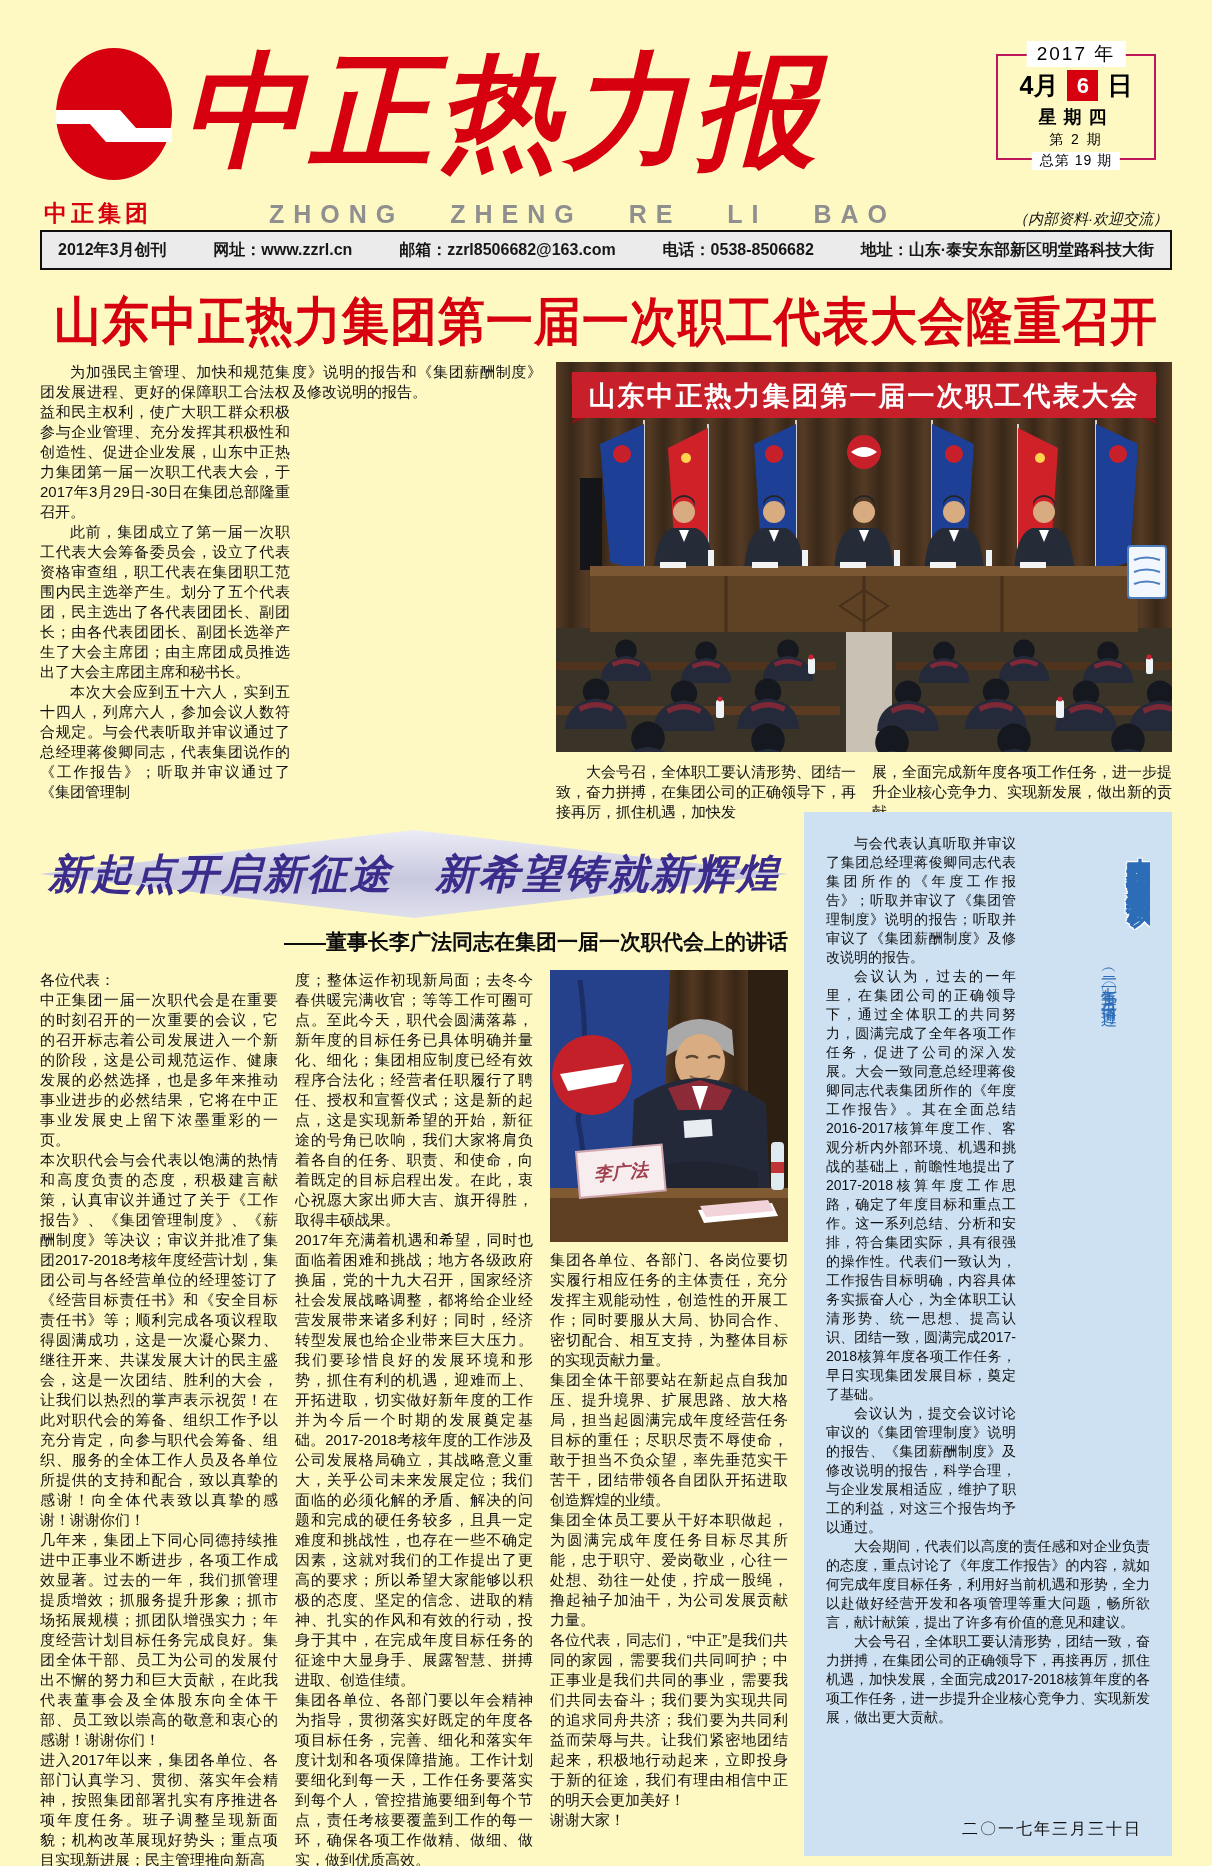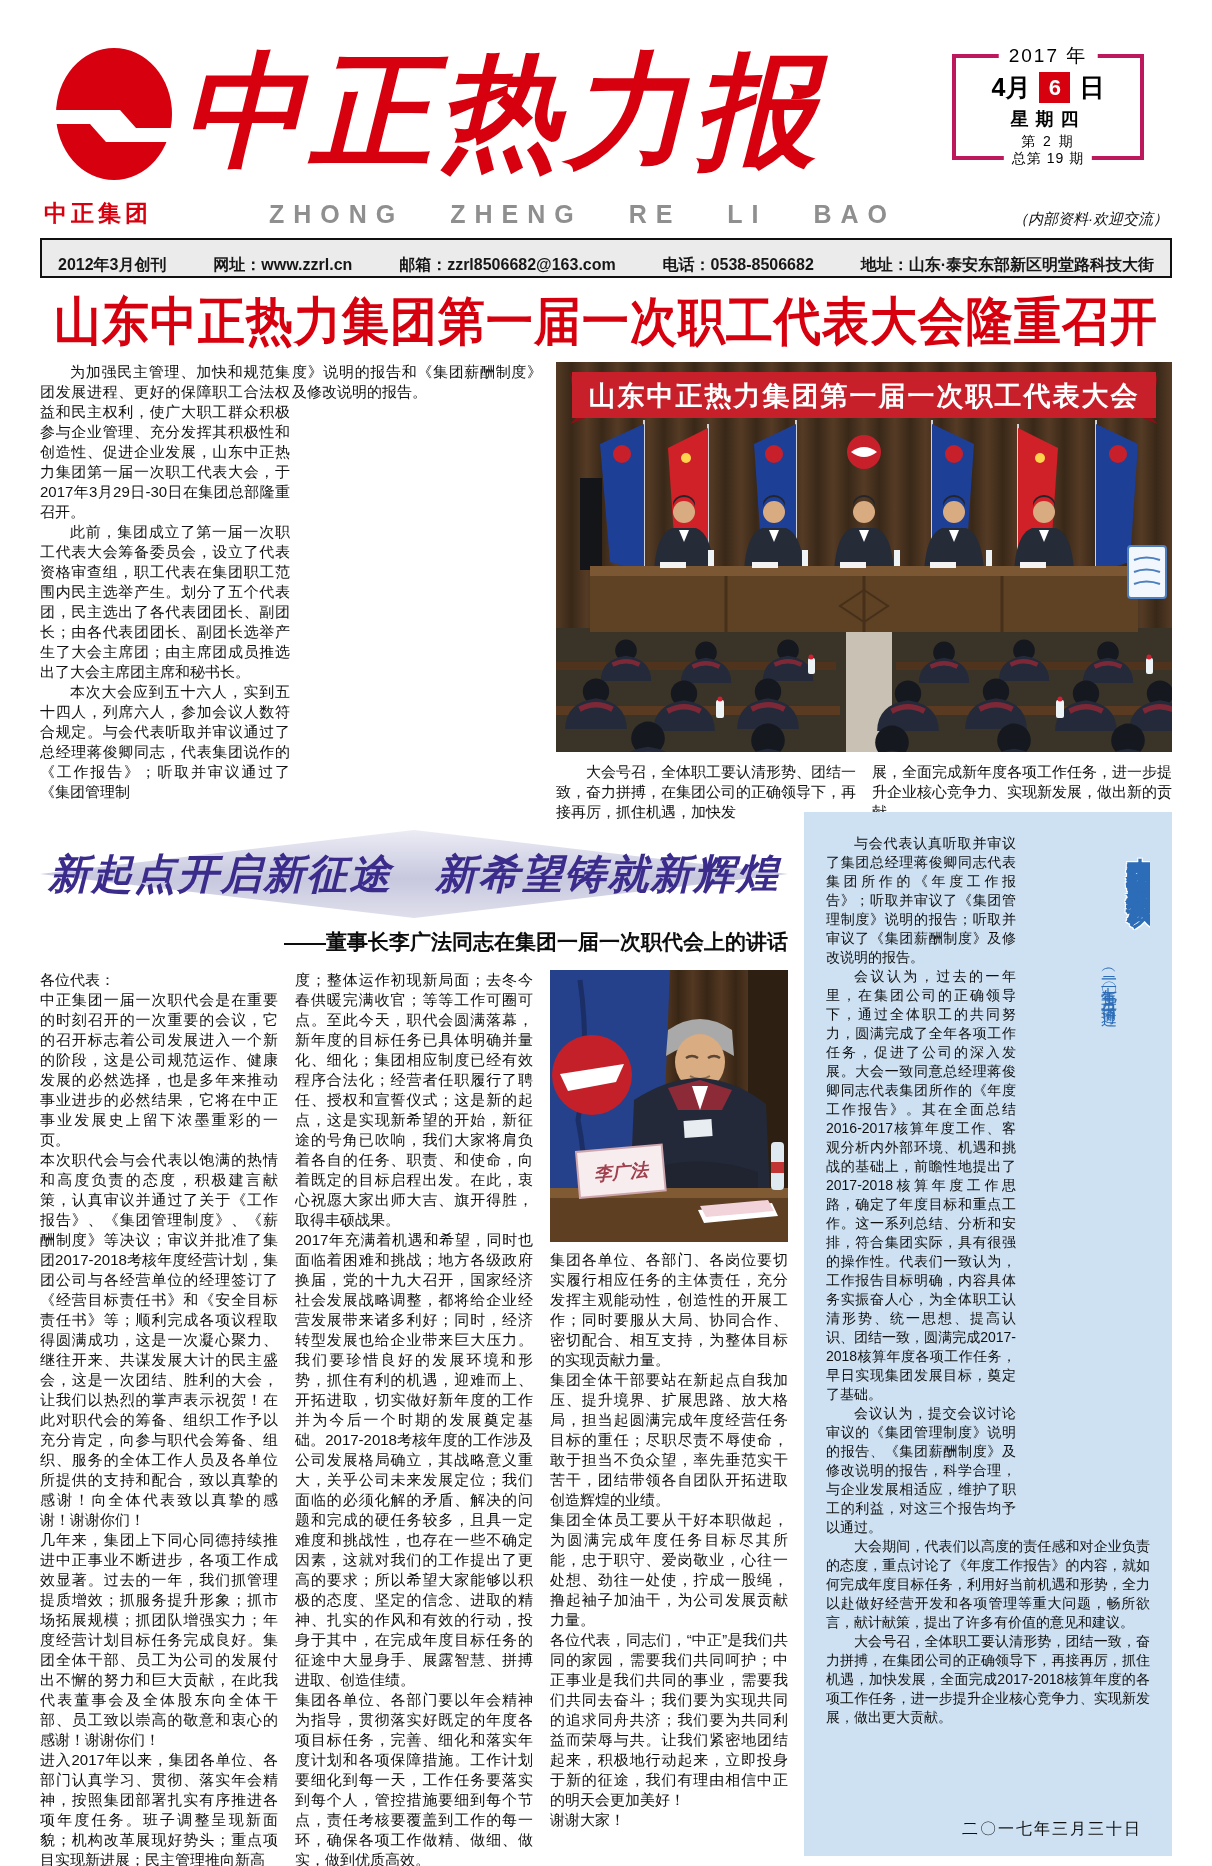--- a/index.html
+++ b/index.html
@@ -1,42 +1,42 @@
 <!DOCTYPE html>
 <html><head>
 <meta charset="utf-8">
 <style>
   * { margin:0; padding:0; box-sizing:border-box; }
   body { background:#888; font-family:"Liberation Sans","DejaVu Sans",sans-serif; }
-  .page { position:relative; width:1212px; height:1866px; background:#ffffff; margin:0 auto; overflow:hidden; }
+  .page { position:relative; width:1212px; height:1866px; background:#fef9c3; margin:0 auto; overflow:hidden; }
 
   
   .logo { position:absolute; left:50px; top:44px; width:128px; height:144px; }
   .masthead-title { position:absolute; left:182px; top:30px; width:690px; height:165px;
     font-family:"DejaVu Serif","Liberation Serif",serif; font-style:italic; font-weight:bold;
     font-size:122px; line-height:160px; letter-spacing:6px; color:#d6000f; white-space:nowrap;
     transform:scaleY(1.02); }
-  .date-box { position:absolute; right:68px; top:54px; width:192px; height:106px; border:4px solid #be185d; }
+  .date-box { position:absolute; right:56px; top:54px; width:160px; height:106px; border:2px solid #be185d; }
   .db-year { position:absolute; top:-15px; left:50%; transform:translateX(-50%); background:#fff; padding:0 10px;
     font-size:19px; letter-spacing:2px; white-space:nowrap; }
   .db-day { display:flex; align-items:center; justify-content:center; gap:9px; margin-top:13px;
     font-size:25px; font-weight:bold; }
   .day-num { width:31px; height:31px; background:#d6000f; color:#fff; display:flex; align-items:center;
     justify-content:center; font-size:22px; font-weight:bold; }
   .db-week { text-align:center; font-size:18px; font-weight:bold; letter-spacing:7px; margin-top:3px; }
   .db-issue { text-align:center; font-size:14px; margin-top:2px; letter-spacing:2px; }
   .db-total { position:absolute; bottom:-12px; left:50%; transform:translateX(-50%); background:#fff;
     padding:0 8px; font-size:14px; letter-spacing:1px; white-space:nowrap; }
   .pinyin-row { position:absolute; left:44px; top:198px; width:1124px; display:flex; align-items:flex-end; }
   .logo-caption { font-size:23px; font-weight:bold; color:#d6000f; letter-spacing:4px; }
   .pinyin { flex:1; text-align:center; font-size:25px; font-weight:bold; color:#8f8f8f;
     letter-spacing:9px; word-spacing:30px; white-space:nowrap; }
   .header-note { font-size:15px; color:#111; white-space:nowrap; font-style:italic; }
-  .info-bar { position:absolute; left:40px; top:238px; width:1132px; height:40px; background:#ebebeb;
-    border:2px solid #101010; display:flex; align-items:flex-end; justify-content:space-between;
+  .info-bar { position:absolute; left:40px; top:230px; width:1132px; height:40px; background:#ebebeb;
+    border:2px solid #101010; display:flex; align-items:center; justify-content:space-between;
     padding:0 16px; font-size:16px; font-weight:bold; color:#161616; }
 
   
   .headline { position:absolute; left:40px; top:290px; width:1132px; text-align:center;
     font-size:47px; font-weight:900; color:#d6000f; letter-spacing:1px; transform:scaleY(1.1);
     white-space:nowrap; }
   .article1 { position:absolute; left:40px; top:362px; width:1132px; height:456px; display:flex; }
   .a1-cols { width:502px; display:flex; gap:2px; }
   .ncol { flex:1; font-size:15px; line-height:20px; text-align:justify; overflow:hidden; color:#111; }
   .ncol p, .cap p { margin:0; text-indent:2em; }

